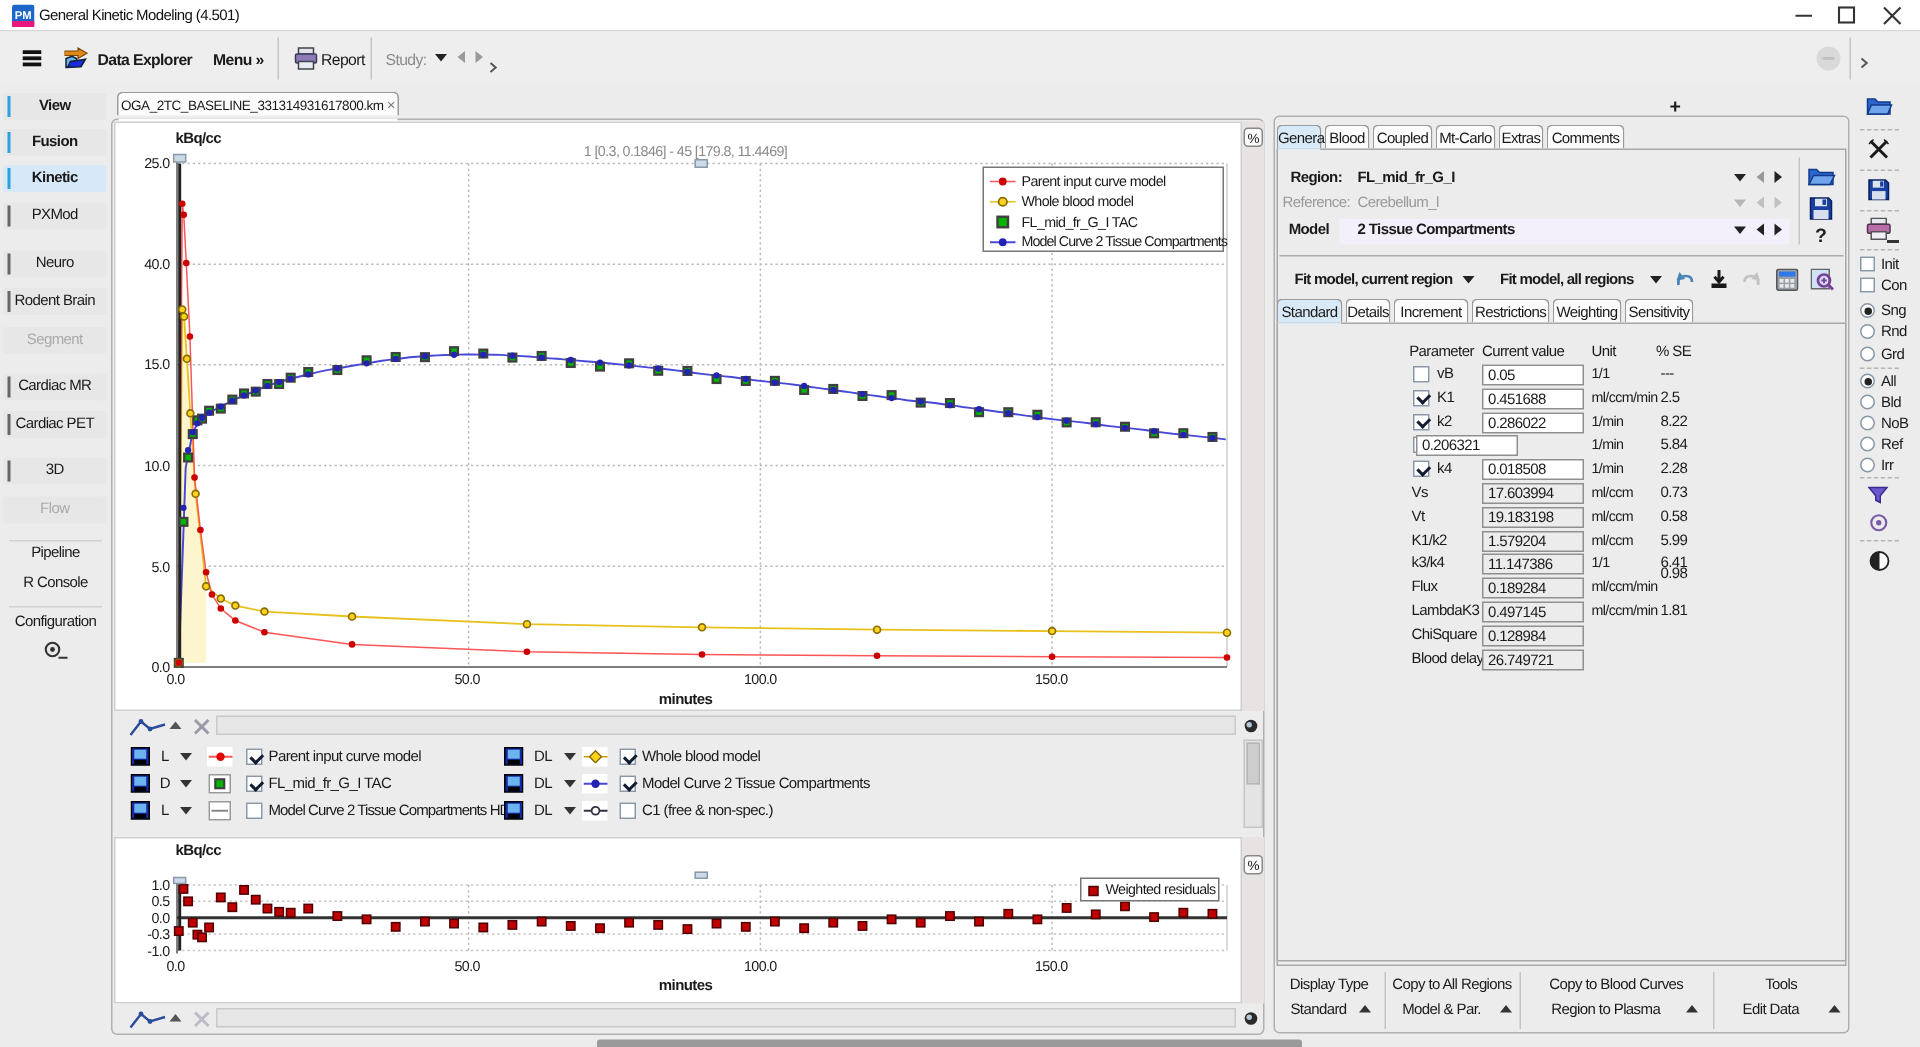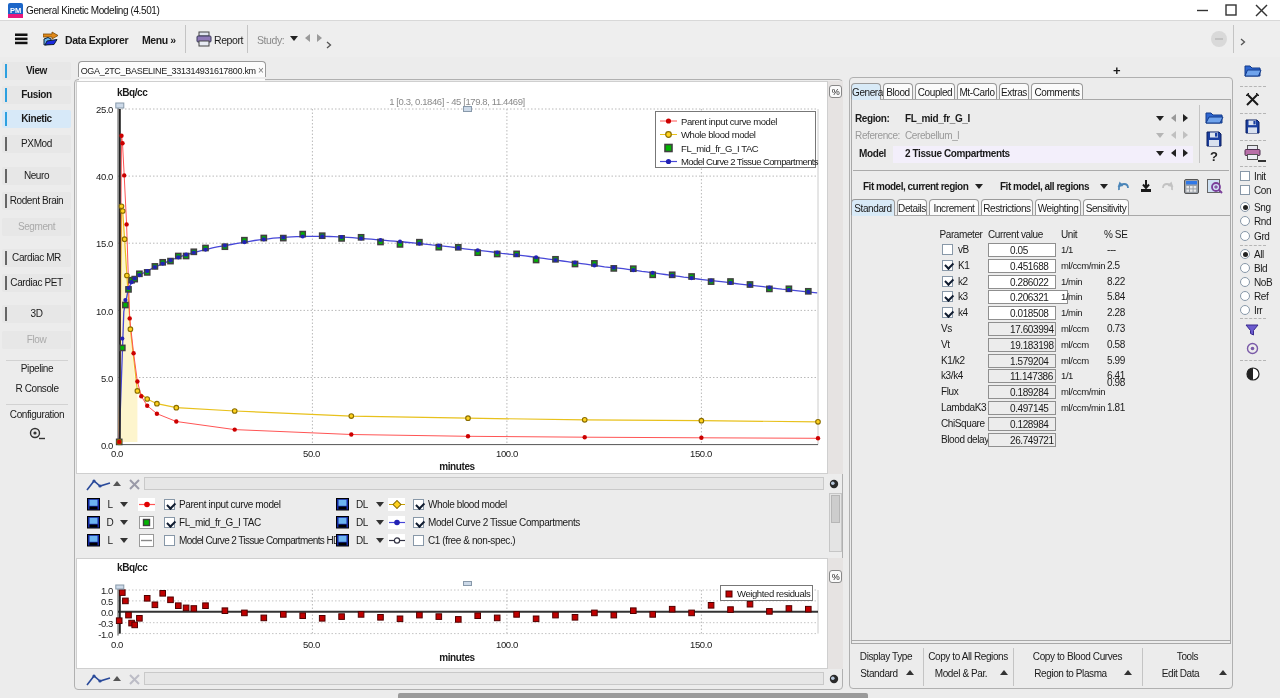--- a/index.html
+++ b/index.html
@@ -28,21 +28,21 @@
 .tri-r { display:inline-block; width:0; height:0; border-top:4.5px solid transparent;
          border-bottom:4.5px solid transparent; border-left:5px solid #222; }
 .cb { position:absolute; width:11px; height:11px; background:#fff; border:1px solid #8898a8; }
 .cb.chk:after { content:""; position:absolute; left:1.5px; top:1.5px; width:6px; height:3.5px;
    border-left:2px solid #101c30; border-bottom:2px solid #101c30; transform:rotate(-45deg); }
 .rd { position:absolute; width:11px; height:11px; background:#fff; border:1px solid #8898a8;
       border-radius:50%; }
 .rd.sel:after { content:""; position:absolute; left:2px; top:2px; width:5px; height:5px;
       border-radius:50%; background:#222; }
 .fld { position:absolute; height:14px; border:1px solid #8f8f8f; background:#fff;
-       font-size:10px; padding:0px 3px 0 21px; line-height:13px; }
+       font-size:10px; padding:0px 3px 0 3px; line-height:13px; }
 .fld.ro { background:#ececec; }
 .dash { position:absolute; left:1240px; width:26px; border-top:1px dashed #b5b5b5; }
 </style>
 </head>
 <body>
 
 <div class="abs" style="left:0;top:0;width:1280px;height:21px;background:#ffffff;border-bottom:1px solid #d8d8d8">
   <svg class="abs" style="left:8px;top:3px" width="15" height="15">
     <rect x="0" y="0" width="15" height="15" rx="2" fill="#1c66c8"></rect>
     <rect x="0" y="11" width="15" height="4" fill="#e8197c"></rect>
@@ -512,21 +512,21 @@
 <div class="abs b" style="left:1113px;top:63px;font-size:13px">+</div>
 <div class="abs" style="left:849px;top:77px;width:384px;height:612px;border:1px solid #b0b0b0;border-radius:4px;background:#ececec"></div>
 <div class="tab1 tabsel" style="left:851px;top:83px;width:30px;font-size:10px">General</div>
 <div class="tab1" style="left:883px;top:83px;width:30px;font-size:10px">Blood</div>
 <div class="tab1" style="left:915px;top:83px;width:40px;font-size:10px">Coupled</div>
 <div class="tab1" style="left:957px;top:83px;width:40px;font-size:10px">Mt-Carlo</div>
 <div class="tab1" style="left:999px;top:83px;width:30px;font-size:10px">Extras</div>
 <div class="tab1" style="left:1031px;top:83px;width:52px;font-size:10px">Comments</div>
 <div class="abs" style="left:851px;top:99px;width:380px;height:545px;border:1px solid #a8a8a8;background:#ececec"></div>
 <div class="abs" style="left:852px;top:99px;width:28px;height:1px;background:#d8eaf7"></div>
-<div class="abs b" style="left:855px;top:113px;width:45px;text-align:left">Region:</div>
+<div class="abs b" style="left:855px;top:113px;width:45px;text-align:center">Region:</div>
 <div class="abs b" style="left:905px;top:113px">FL_mid_fr_G_I</div>
 <span class="abs tri-d" style="left:1156px;top:116px"></span>
 <span class="abs tri-l" style="left:1171px;top:114px;border-right-color:#999"></span>
 <span class="abs tri-r" style="left:1183px;top:114px"></span>
 <div class="abs" style="left:855px;top:130px;width:45px;text-align:right;color:#999">Reference:</div>
 <div class="abs" style="left:905px;top:130px;color:#999">Cerebellum_l</div>
 <span class="abs tri-d" style="left:1156px;top:133px;border-top-color:#b5b5b5"></span>
 <span class="abs tri-l" style="left:1171px;top:131px;border-right-color:#c0c0c0"></span>
 <span class="abs tri-r" style="left:1183px;top:131px;border-left-color:#c0c0c0"></span>
 <div class="abs" style="left:893px;top:146px;width:300px;height:17px;background:#f3effb"></div>
@@ -603,21 +603,21 @@
 <div class="fld" style="left:988px;top:258.8px;width:68px">0.451688</div>
 <div class="abs" style="left:1061px;top:259.8px;font-size:9.5px">ml/ccm/min</div>
 <div class="abs" style="left:1107px;top:259.8px">2.5</div>
 <div class="cb chk" style="left:942px;top:275.6px"></div>
 <div class="abs" style="left:958px;top:275.6px">k2</div>
 <div class="fld" style="left:988px;top:274.6px;width:68px">0.286022</div>
 <div class="abs" style="left:1061px;top:275.6px;font-size:9.5px">1/min</div>
 <div class="abs" style="left:1107px;top:275.6px">8.22</div>
 <div class="cb chk" style="left:942px;top:291.4px"></div>
 <div class="abs" style="left:958px;top:291.4px">k3</div>
-<div class="fld" style="left:988px;top:290.4px;width:80px">0.206321</div>
+<div class="fld" style="left:944px;top:290.4px;width:68px">0.206321</div>
 <div class="abs" style="left:1061px;top:291.4px;font-size:9.5px">1/min</div>
 <div class="abs" style="left:1107px;top:291.4px">5.84</div>
 <div class="cb chk" style="left:942px;top:307.2px"></div>
 <div class="abs" style="left:958px;top:307.2px">k4</div>
 <div class="fld" style="left:988px;top:306.2px;width:68px">0.018508</div>
 <div class="abs" style="left:1061px;top:307.2px;font-size:9.5px">1/min</div>
 <div class="abs" style="left:1107px;top:307.2px">2.28</div>
 <div class="abs" style="left:941px;top:323.0px">Vs</div>
 <div class="fld ro" style="left:988px;top:322.0px;width:68px">17.603994</div>
 <div class="abs" style="left:1061px;top:323.0px;font-size:9.5px">ml/ccm</div>

